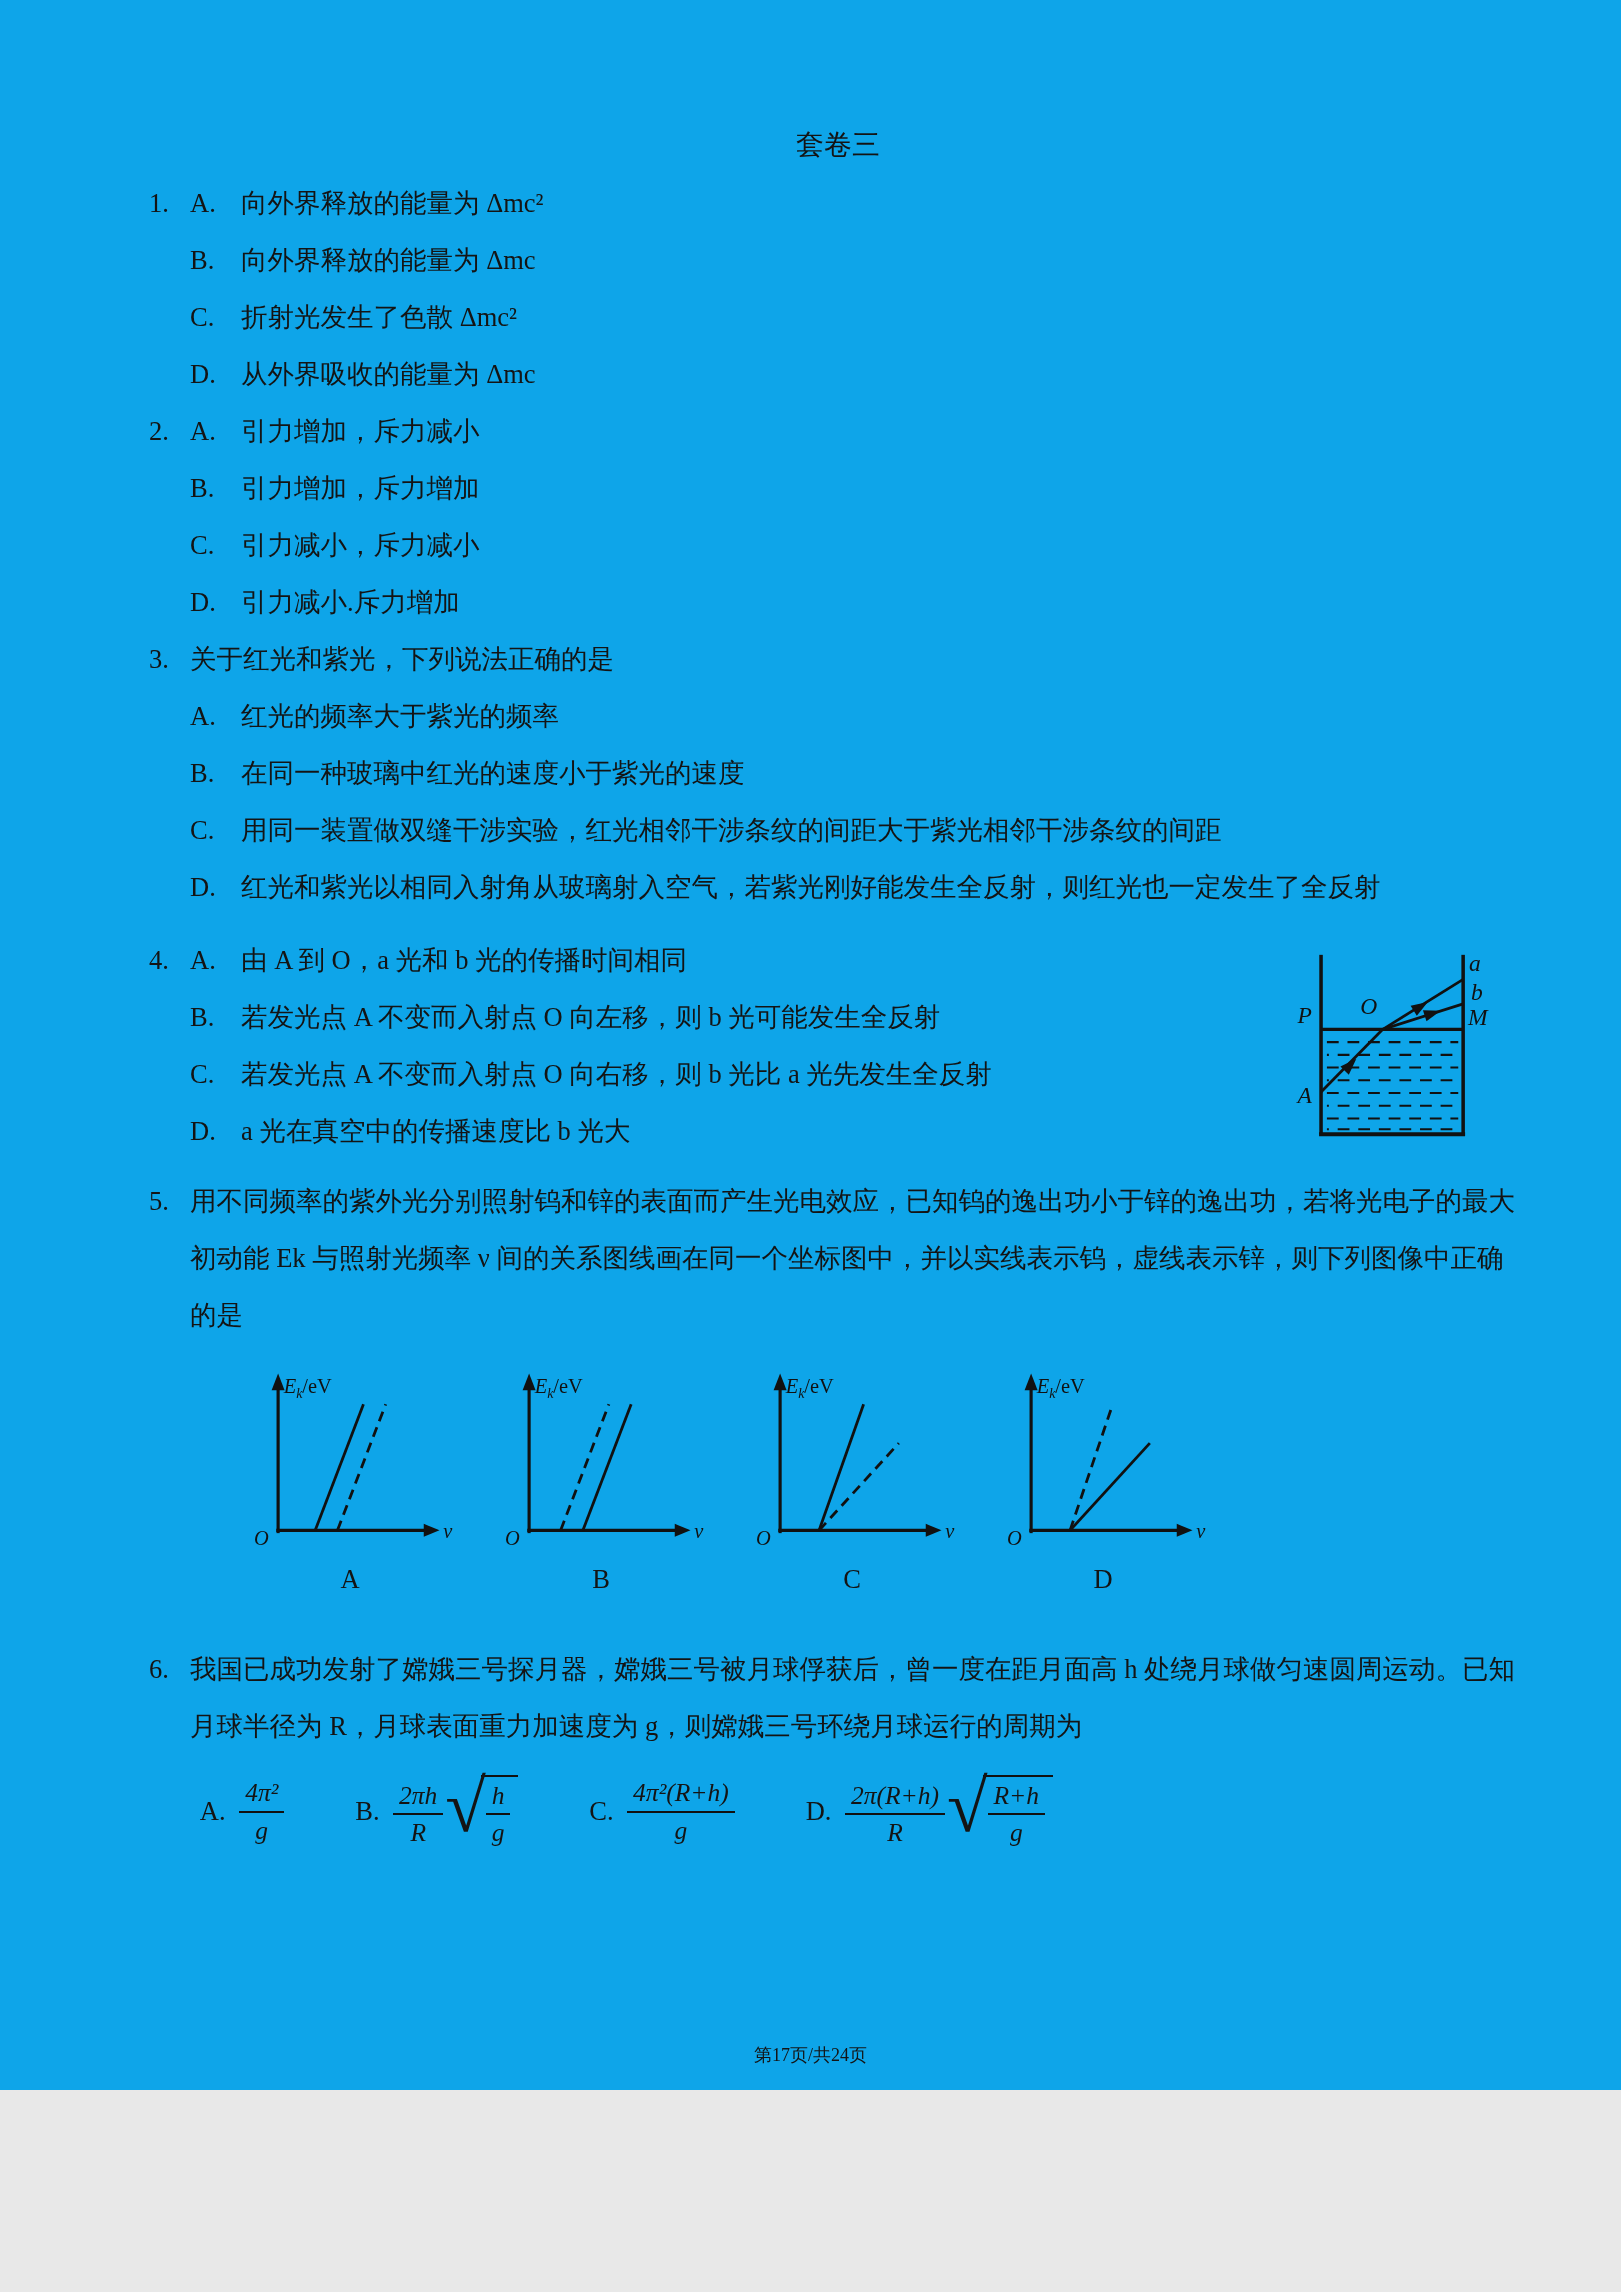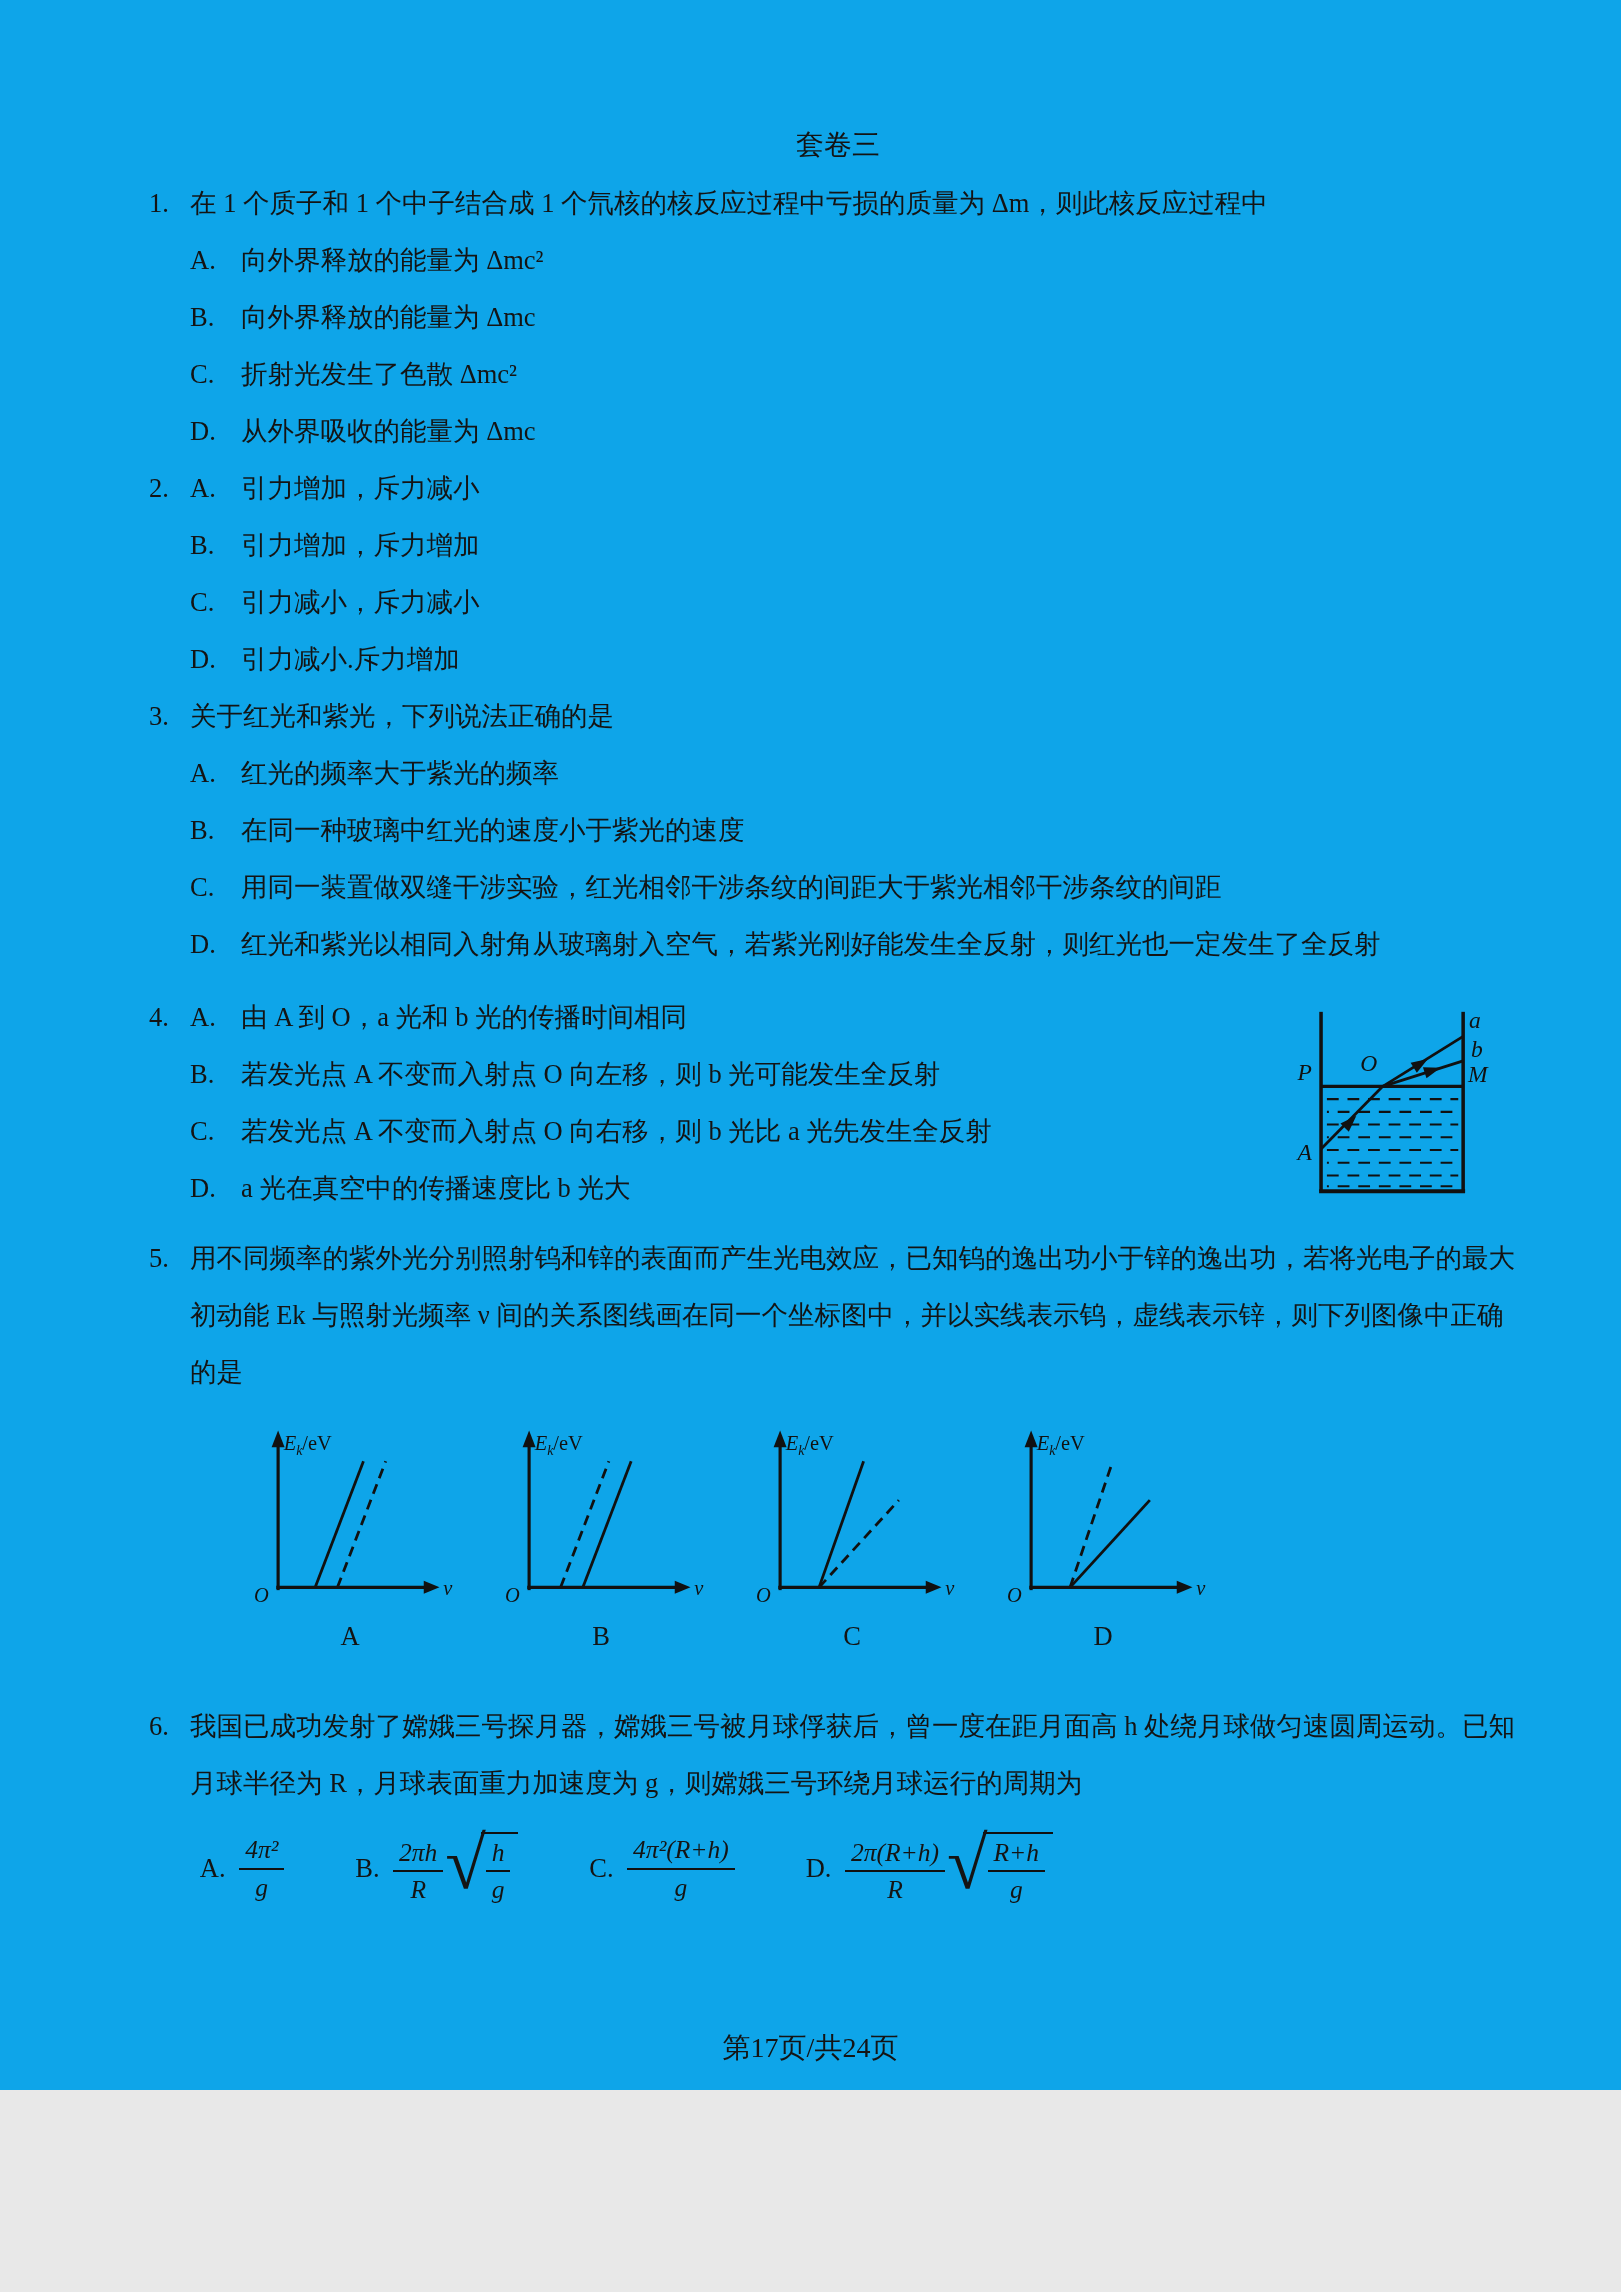--- a/index.html
+++ b/index.html
@@ -41,33 +41,32 @@
   .fopts{display:flex;align-items:center;gap:0;margin:19.6px 0 0 9.8px;}
   .fopt{display:flex;align-items:center;margin-right:71px;}
   .olab2{margin-right:13.7px;}
   .formula{display:inline-flex;align-items:flex-end;font-style:italic;}
   .frac{display:inline-block;text-align:center;vertical-align:middle;font-size:25.5px;line-height:1.25;}
   .frac .num{display:block;padding:0 5.9px 2px 5.9px;}
   .frac .den{display:block;border-top:2.2px solid #111;padding:2px 5.9px 0 5.9px;}
   .sqrt{display:inline-flex;align-items:flex-start;margin-left:2px;}
   .radsym{font-size:74px;line-height:0.92;font-style:normal;transform:translateY(-2.9px);}
   .radicand{display:inline-block;border-top:2.5px solid #111;margin-left:-4.9px;padding:2.9px 7.8px 0 4.9px;}
-  .footer{position:absolute;left:0;right:0;bottom:23.5px;text-align:center;font-size:28px;}
+  .footer{position:absolute;left:0;right:0;bottom:23.5px;text-align:center;font-size:18px;}
 </style>
 </head>
 <body>
 
 <div class="page">
 
   <div class="title">套卷三</div>
 
   <section class="q">
     <div class="qnum">1.</div>
     <div class="qbody">
-      <div class="stem">在 1 个质子和 1 个中子结合成 1 个氘核的核反应过程中亏损的质量为 Δm，则此核反应过程中</div>
       <div class="opt">
           <span class="olab">A.</span>
           <span class="otext">向外界释放的能量为 Δmc²</span>
         </div>
       <div class="opt">
           <span class="olab">B.</span>
           <span class="otext">向外界释放的能量为 Δmc</span>
         </div>
       <div class="opt">
           <span class="olab">C.</span>

